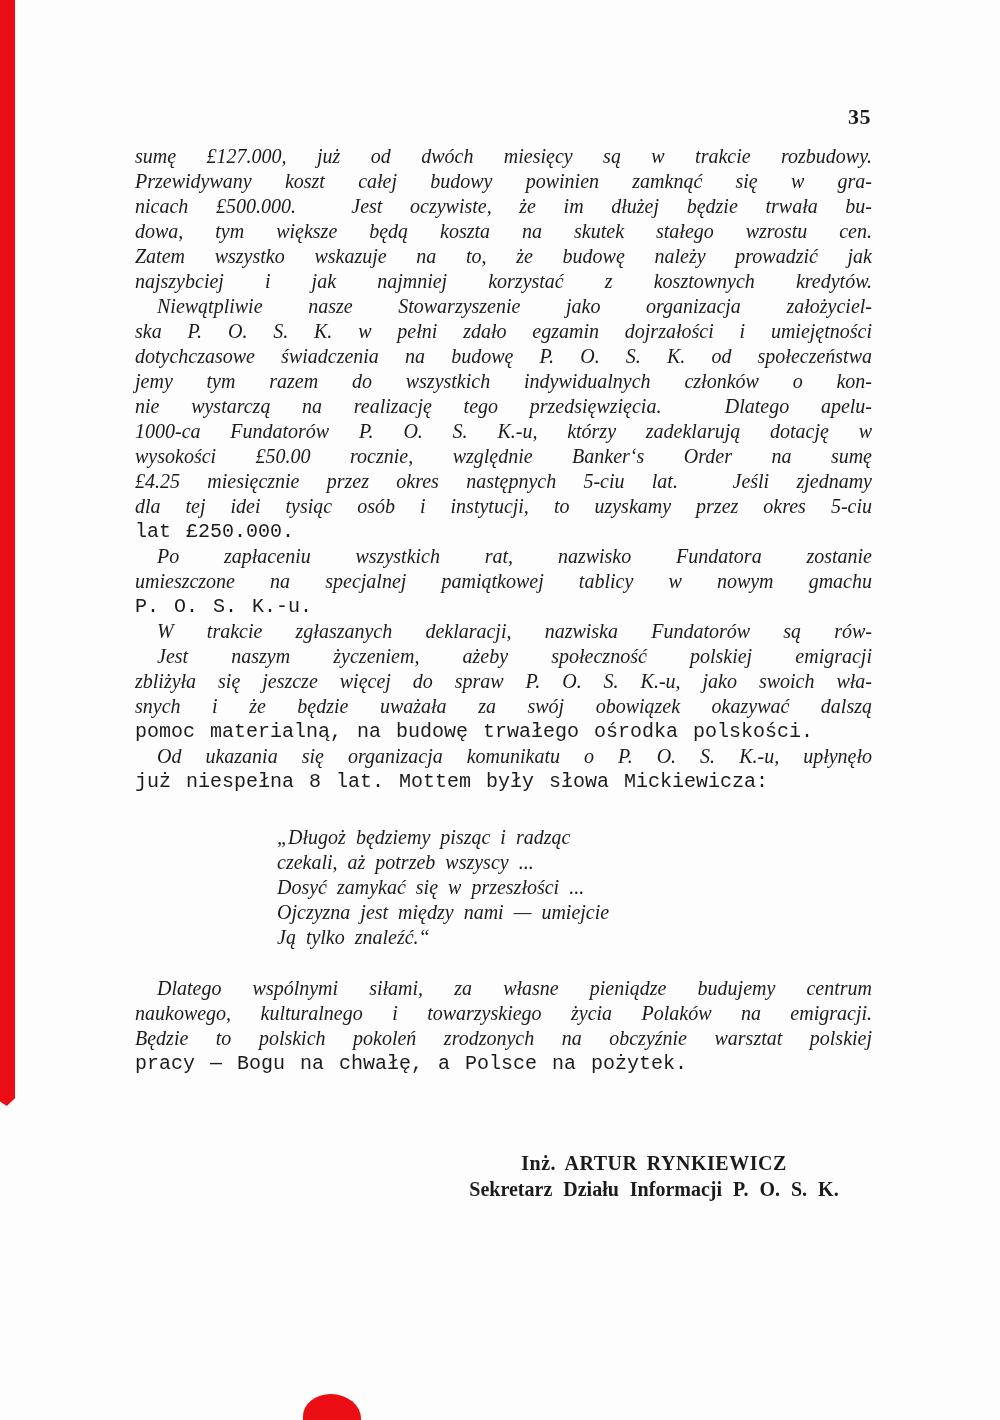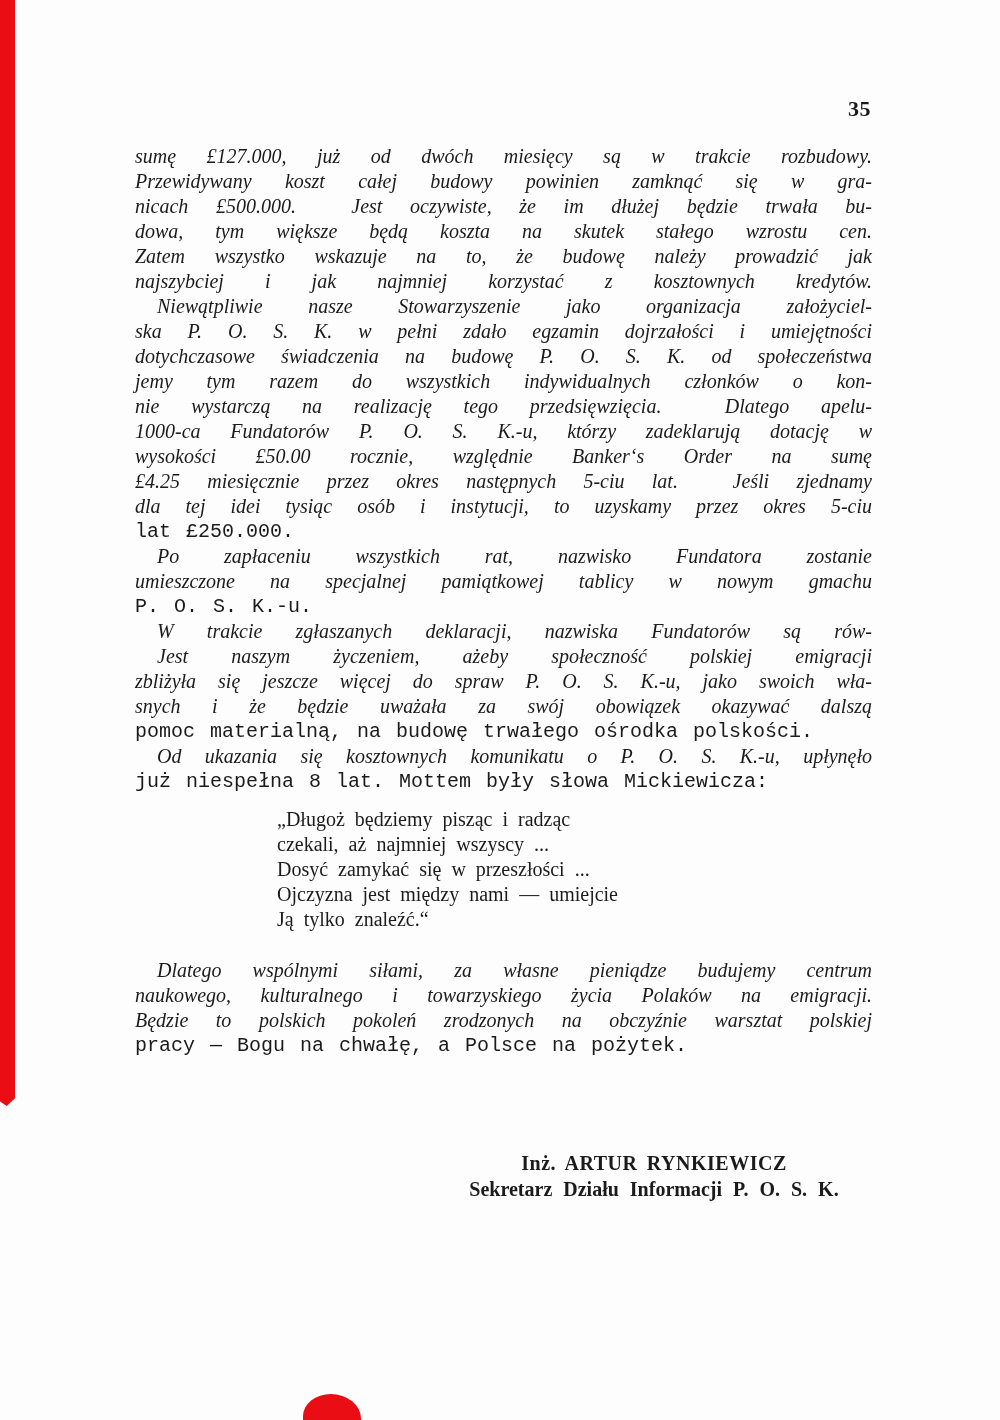--- a/index.html
+++ b/index.html
@@ -4,27 +4,27 @@
 <style>
   html,body{margin:0;padding:0;background:#ffffff;}
   .page{
     position:relative;width:1000px;height:1420px;background:#fdfdfd;
     font-family:"Liberation Serif","DejaVu Serif",serif;color:#1b1b1b;overflow:hidden;
   }
   .red-stripe{position:absolute;left:0;top:0;width:15px;height:1106px;background:#ea0d13;
     clip-path:polygon(0 0,100% 0,100% 99.3%,45% 100%,0 99.6%);}
   .red-blob{position:absolute;left:303px;top:1394px;width:58px;height:26px;background:#ea0d13;
     border-radius:48% 52% 0 0 / 85% 95% 0 0;}
-  .page-number{position:absolute;left:848px;top:96px;font-size:22px;font-weight:700;letter-spacing:.5px;}
+  .page-number{position:absolute;left:848px;top:104px;font-size:22px;font-weight:700;letter-spacing:.5px;}
   .column{position:absolute;left:135px;top:144px;width:737px;font-size:20px;line-height:25px;}
   .line{min-height:25px;}
   .jl{text-align:justify;text-align-last:justify;font-style:italic;}
   .ll{text-align:left;word-spacing:3px;font-family:Liberation Mono, monospace;}
   .ind{text-indent:22px;}
-  .quote{margin:13px 0 26px 142px;word-spacing:5px;}
+  .quote{margin:31px 0 26px 142px;font-style:italic;word-spacing:5px;}
   .quote .line{text-align:left;}
   .signature{position:absolute;left:404px;top:1150px;width:500px;text-align:center;
     font-weight:700;font-size:20px;line-height:26px;}
   .sig-1{word-spacing:4px;letter-spacing:.5px;}
   .sig-2{word-spacing:6px;}
 </style>
 </head>
 <body>
 
 <div class="page">
@@ -69,27 +69,27 @@
     </div>
 
     <div>
       <div class="line jl ind">Jest naszym życzeniem, ażeby społeczność polskiej emigracji</div>
       <div class="line jl">zbliżyła się jeszcze więcej do spraw P. O. S. K.-u, jako swoich wła-</div>
       <div class="line jl">snych i że będzie uważała za swój obowiązek okazywać dalszą</div>
       <div class="line ll">pomoc materialną, na budowę trwałego ośrodka polskości.</div>
     </div>
 
     <div>
-      <div class="line jl ind">Od ukazania się kosztownych komunikatu o P. O. S. K.-u, upłynęło</div>
+      <div class="line jl ind">Od ukazania się organizacja komunikatu o P. O. S. K.-u, upłynęło</div>
       <div class="line ll">już niespełna 8 lat. Mottem były słowa Mickiewicza:</div>
     </div>
 
     <div class="quote">
       <div class="line">„Długoż będziemy pisząc i radząc</div>
-      <div class="line">czekali, aż najmniej wszyscy ...</div>
+      <div class="line">czekali, aż potrzeb wszyscy ...</div>
       <div class="line">Dosyć zamykać się w przeszłości ...</div>
       <div class="line">Ojczyzna jest między nami — umiejcie</div>
       <div class="line">Ją tylko znaleźć.“</div>
     </div>
 
     <div>
       <div class="line jl ind">Dlatego wspólnymi siłami, za własne pieniądze budujemy centrum</div>
       <div class="line jl">naukowego, kulturalnego i towarzyskiego życia Polaków na emigracji.</div>
       <div class="line jl">Będzie to polskich pokoleń zrodzonych na obczyźnie warsztat polskiej</div>
       <div class="line ll">pracy — Bogu na chwałę, a Polsce na pożytek.</div>

